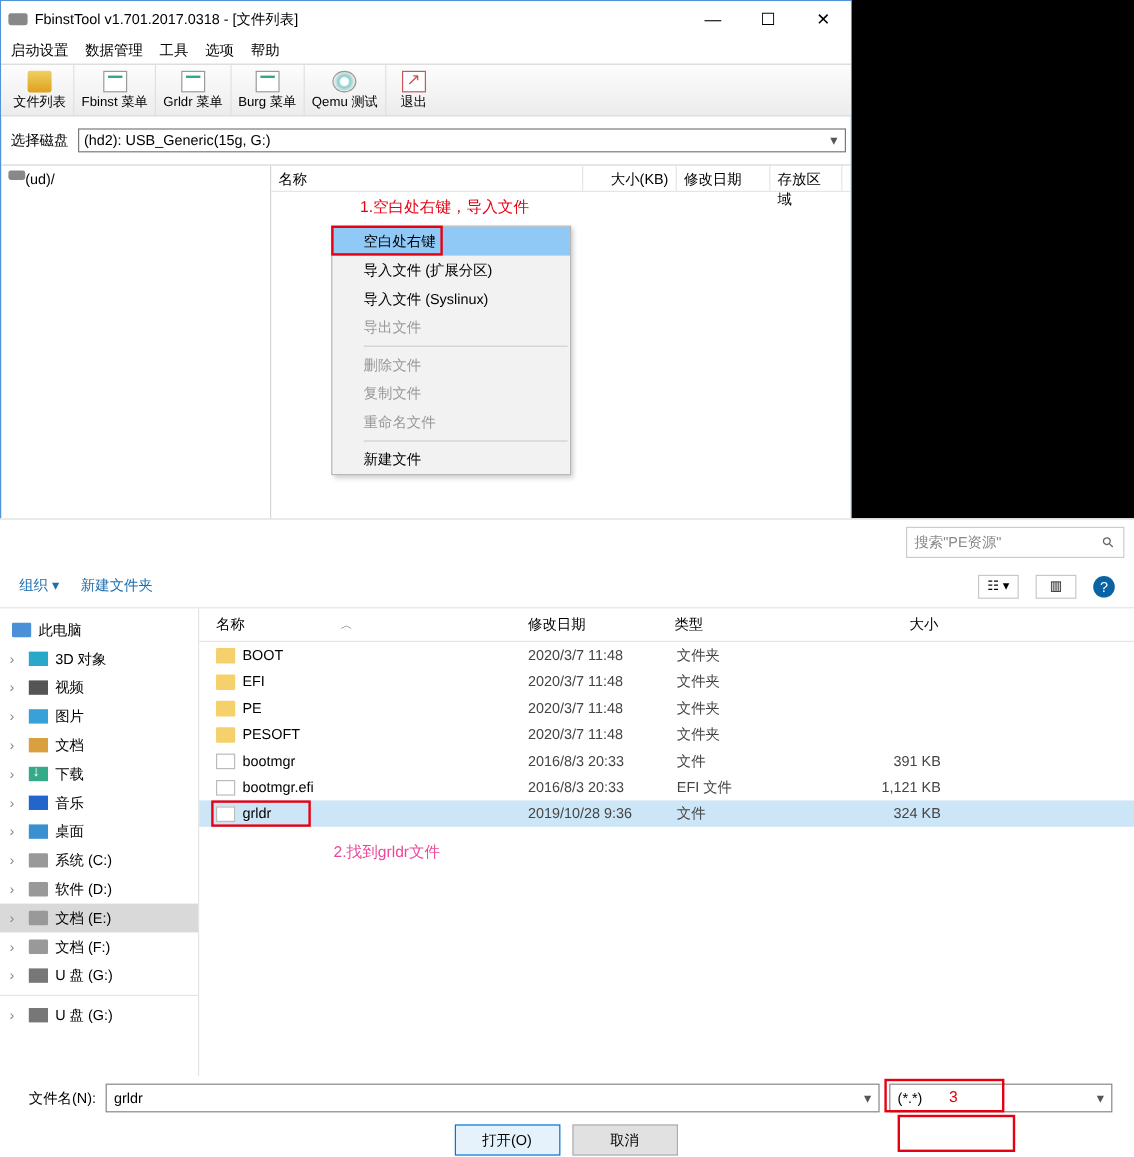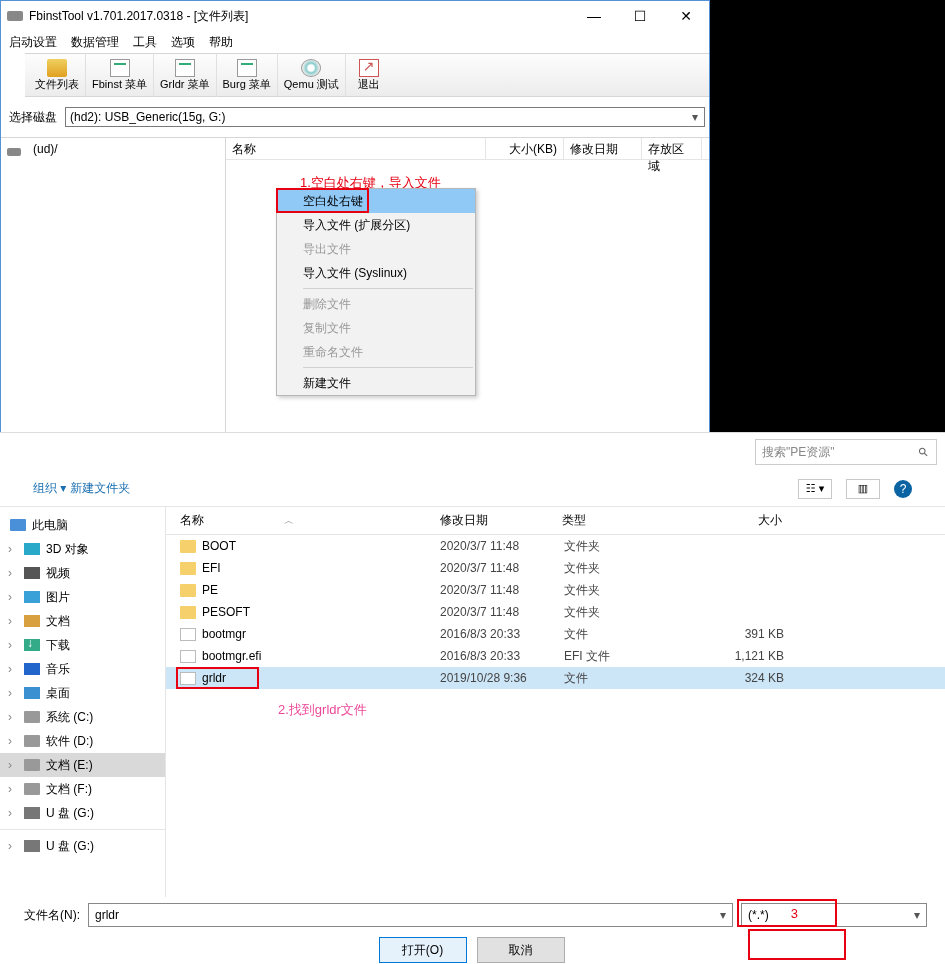--- a/index.html
+++ b/index.html
@@ -8,66 +8,66 @@
 
 .app-window { width: 710px; height: 493px; border: 1px solid #5392d7; background: #fff; position: relative; }
 .black-panel { position: absolute; top: 0; left: 710px; width: 235px; height: 432px; background: #000; }
 .titlebar { height: 30px; background: #fff; display: flex; align-items: center; padding-left: 6px; }
 .titlebar .icon-hdd { width: 16px; height: 10px; background: #888; border-radius: 2px; margin-right: 6px; }
 .titlebar .title { flex: 1; font-size: 12px; }
 .winbtns { display: flex; }
 .winbtn { width: 46px; height: 30px; display: flex; align-items: center; justify-content: center; font-size: 14px; }
 .menubar { height: 22px; display: flex; align-items: center; padding-left: 8px; gap: 14px; background: #fff; }
 .menubar span { font-size: 12px; }
-.toolbar { height: 44px; background: linear-gradient(#fdfdfd,#ececec); border-top: 1px solid #d6d6d6; border-bottom: 1px solid #d6d6d6; display: flex; align-items: center; padding-left: 4px; margin-left: 24px; }
+.toolbar { height: 44px; background: linear-gradient(#fdfdfd,#ececec); border-top: 1px solid #d6d6d6; border-bottom: 1px solid #d6d6d6; display: flex; align-items: center; padding-left: 4px; }
 .tbtn { display: flex; flex-direction: column; align-items: center; justify-content: center; height: 44px; padding: 0 6px; font-size: 11px; border-right: 1px solid #e0e0e0; }
 .tbtn:last-child { border-right: none; }
 .tbtn .ticon { width: 20px; height: 18px; }
 .ticon.book { background: linear-gradient(#f0d060,#e0a020); border-radius: 2px; }
 .ticon.script { background: #fff; border: 1px solid #999; position: relative; }
 .ticon.script::after { content:''; position:absolute; inset:3px; border-top:2px solid #3a7; }
 .ticon.disc { border-radius: 50%; background: radial-gradient(circle,#fff 25%,#8cc 40%,#eee 70%); border: 1px solid #999; }
 .ticon.exit { background: #fff; border: 1px solid #c55; position: relative; }
 .ticon.exit::after { content:'↗'; color:#c55; position:absolute; top:-2px; left:3px; font-size:14px; }
 .tsep { width: 6px; }
 .diskrow { height: 41px; display: flex; align-items: center; padding-left: 8px; gap: 8px; border-bottom: 1px solid #d6d6d6; }
 .disksel { flex: 1; height: 20px; border: 1px solid #7a7a7a; background: #fff; padding: 0 4px; display: flex; align-items: center; margin-right: 4px; position: relative; }
 .disksel::after { content:'▾'; position: absolute; right: 6px; color: #555; }
 
 
 .panes { display: flex; height: 354px; }
 .leftpane { width: 225px; border-right: 1px solid #d6d6d6; padding: 4px 6px; }
-.leftpane .node { font-size: 12px; display: flex; align-items: flex-end; gap: 12px; }
+.leftpane .node { font-size: 12px; display: flex; align-items: flex-start; gap: 0; }
 .leftpane .hdd-sm { width: 14px; height: 8px; background: #888; border-radius: 2px; }
 .rightpane { flex: 1; position: relative; }
 .rcols { height: 22px; display: flex; border-bottom: 1px solid #e5e5e5; }
 .rcol { border-right: 1px solid #e5e5e5; padding: 3px 6px; font-size: 12px; }
 .rcol.c1 { width: 260px; }
 .rcol.c2 { width: 78px; text-align: right; }
 .rcol.c3 { width: 78px; }
 .rcol.c4 { width: 60px; }
-.anno1 { position: absolute; top: 36px; left: 74px; color: #e60012; font-size: 13px; }
+.anno1 { position: absolute; top: 26px; left: 74px; color: #e60012; font-size: 13px; }
 
 .ctxmenu { position: absolute; top: 50px; left: 50px; width: 200px; background: #f2f2f2; border: 1px solid #b7b7b7; box-shadow: 2px 2px 4px rgba(0,0,0,.2); }
 .ctxitem { height: 24px; display: flex; align-items: center; padding-left: 26px; font-size: 12px; }
 .ctxitem.hl { background: #90c8f6; }
 .ctxitem.dis { color: #999; }
 .ctxsep { height: 1px; background: #d0d0d0; margin: 3px 2px 3px 26px; }
 .ctxhlbox { position: absolute; top: 50px; left: 50px; width: 93px; height: 25px; border: 2px solid #e60012; pointer-events: none; }
 
 .statusbar { height: 18px; border-top: 1px solid #d6d6d6; padding: 1px 4px; font-size: 12px; display: flex; align-items: center; }
 
 
 .fileopen { position: absolute; top: 432px; left: 0; width: 945px; height: 531px; border-top: 1px solid #ddd; background: #fff; }
 .fo-top { height: 38px; display: flex; align-items: center; padding: 0 8px; }
 .fo-top .spacer { flex: 1; }
 .fo-close { position: absolute; top: 8px; right: 12px; font-size: 16px; }
 .searchbox { width: 182px; height: 26px; border: 1px solid #ccc; background: #fff; display: flex; align-items: center; padding: 0 6px; color: #888; margin-left: 42px; position: relative; }
 .searchbox::after { content:'⚲'; position:absolute; right:8px; transform: rotate(-45deg); color:#666; }
-.fo-toolbar { height: 36px; display: flex; align-items: center; padding: 0 33px; border-bottom: 1px solid #e5e5e5; gap: 4px; }
+.fo-toolbar { height: 36px; display: flex; align-items: center; padding: 0 16px; border-bottom: 1px solid #e5e5e5; gap: 18px; }
 .fo-toolbar .right { margin-left: auto; display: flex; align-items: center; gap: 14px; }
 .viewbtn { width: 34px; height: 20px; border: 1px solid #c8c8c8; display: flex; align-items: center; justify-content: center; font-size: 11px; }
 .help { width: 18px; height: 18px; border-radius: 50%; background: #0a64a4; color: #fff; display: flex; align-items: center; justify-content: center; font-size: 12px; }
 
 .fo-body { display: flex; height: 390px; }
 .fo-tree { width: 166px; border-right: 1px solid #e5e5e5; padding: 6px 0; overflow: hidden; }
 .tnode { height: 24px; display: flex; align-items: center; padding-left: 20px; gap: 6px; font-size: 12px; }
 .tnode.root { padding-left: 10px; font-weight: normal; }
 .tnode.sel { background: #d9d9d9; }
 .tnode .ticon2 { width: 16px; height: 12px; }
@@ -183,22 +183,22 @@
       <div class="rcols">
         <div class="rcol c1">名称</div>
         <div class="rcol c2">大小(KB)</div>
         <div class="rcol c3">修改日期</div>
         <div class="rcol c4">存放区域</div>
       </div>
       <div class="anno1">1.空白处右键，导入文件</div>
       <div class="ctxmenu">
         <div class="ctxitem hl">空白处右键</div>
         <div class="ctxitem">导入文件  (扩展分区)</div>
+        <div class="ctxitem">导入文件  (Syslinux)</div>
         <div class="ctxitem dis">导出文件</div>
-        <div class="ctxitem">导入文件  (Syslinux)</div>
         <div class="ctxsep"></div>
         <div class="ctxitem dis">删除文件</div>
         <div class="ctxitem dis">复制文件</div>
         <div class="ctxitem dis">重命名文件</div>
         <div class="ctxsep"></div>
         <div class="ctxitem">新建文件</div>
       </div>
       <div class="ctxhlbox"></div>
     </div>
   </div>

